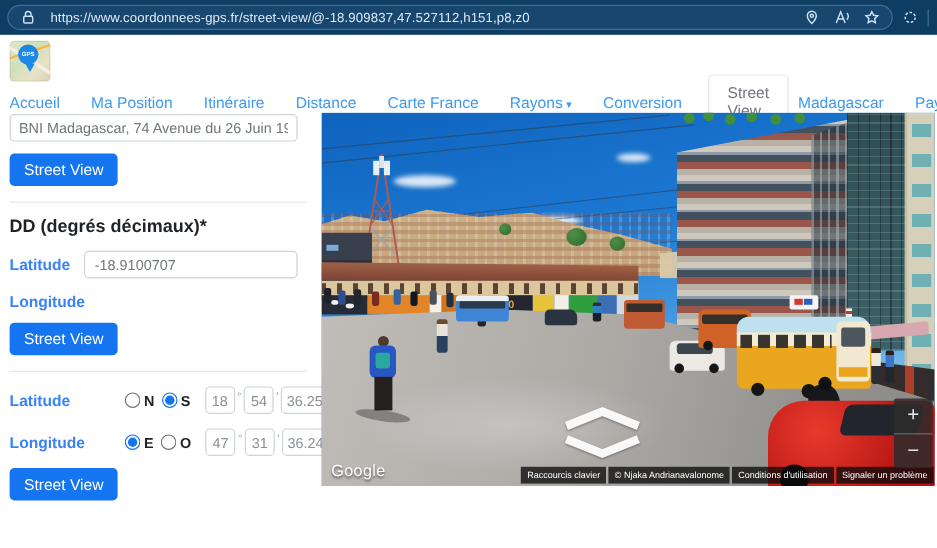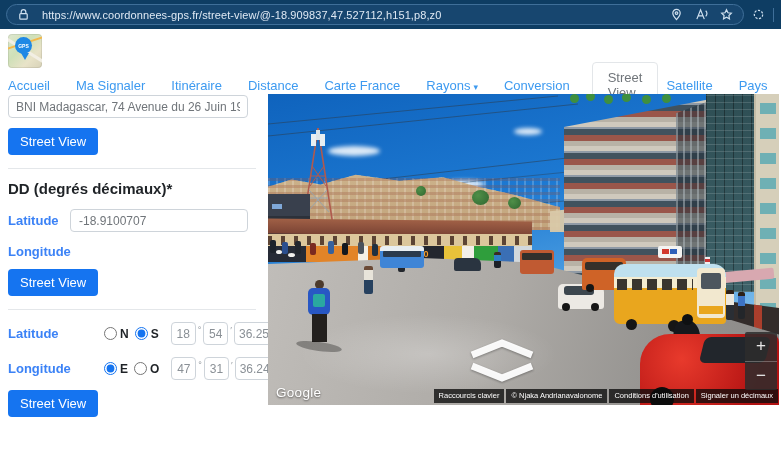--- a/index.html
+++ b/index.html
@@ -198,28 +198,28 @@
 
 <div class="logo">
   <span class="road1"></span>
   <span class="road2"></span>
   <span class="pin">GPS</span>
   <span class="pin-tip"></span>
 </div>
 
 <div class="nav">
   <a href="#" class="first">Accueil</a>
-  <a href="#" class="gap">Ma Signaler</a>
+  <a href="#" class="gap">Ma Position</a>
   <a href="#" class="gap">Itinéraire</a>
   <a href="#" class="gap">Distance</a>
   <a href="#" class="gap">Carte France</a>
   <a href="#" class="gap"><span>Rayons</span><span class="caret">▾</span></a>
   <a href="#" class="gap">Conversion</a>
   <span class="tab-active">Street View</span>
-  <a href="#">Satellite</a>
+  <a href="#">Madagascar</a>
   <a href="#" class="gap">Pays</a>
 </div>
 
 <div class="panel">
   <input class="text-input" type="text" value="BNI Madagascar, 74 Avenue du 26 Juin 1960, Ar" style="">
   <div><button class="btn">Street View</button></div>
   <hr class="hr">
 
   <div class="sec-h">DD (degrés décimaux)*</div>
   <div class="frow">
@@ -424,19 +424,19 @@
   <svg class="abs chev" width="72" height="44">
     <path d="M6,17 L36,5 L66,17" fill="none" stroke="#ffffff" stroke-width="7" stroke-linejoin="miter" opacity="0.95"></path>
     <path d="M6,28 L36,40 L66,28" fill="none" stroke="#ffffff" stroke-width="7" stroke-linejoin="miter" opacity="0.95"></path>
   </svg>
 
   <div class="abs google-wm">Google</div>
   <div class="abs attrib">
     <span>Raccourcis clavier</span>
     <span>© Njaka Andrianavalonome</span>
     <span>Conditions d'utilisation</span>
-    <span>Signaler un décimaux</span>
+    <span>Signaler un problème</span>
   </div>
   <div class="abs zoomctl">
     <div>+</div>
     <div class="zo">−</div>
   </div>
 </div>
 
 </body></html>

